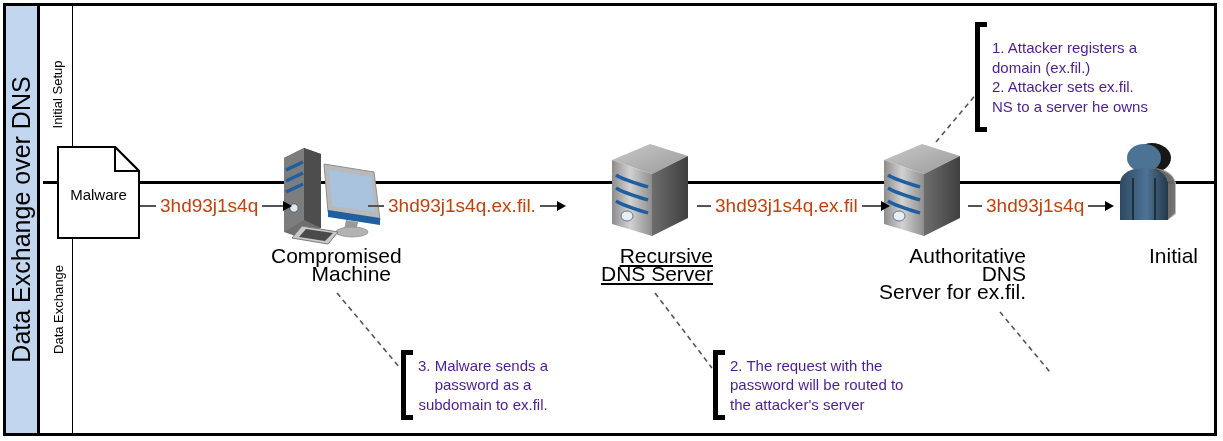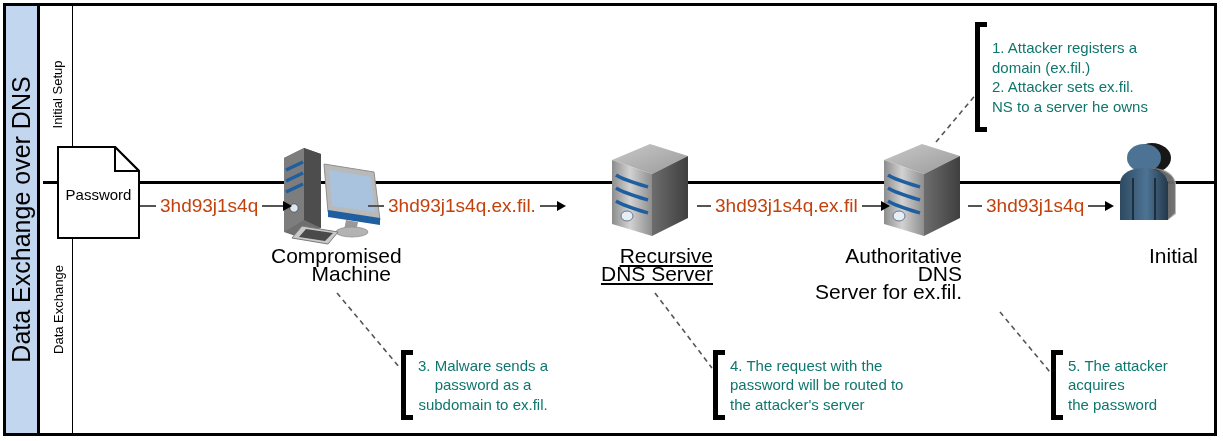--- a/index.html
+++ b/index.html
@@ -106,21 +106,21 @@
     width:12px;
     border-left:5px solid #000;
     border-top:5px solid #000;
     border-bottom:5px solid #000;
     box-sizing:border-box;
     flex:0 0 12px;
   }
   .callout .ctext{
     padding-left:5px;
     font-size:15px;line-height:19.5px;
-    color:#0f766e;white-space:pre-line;
+    color:#4c1d95;white-space:pre-line;
     display:flex;flex-direction:column;justify-content:center;
   }
 
   
   .dash{position:absolute;overflow:visible;}
 
   .node{position:absolute;}
 </style>
 </head>
 <body>
@@ -143,21 +143,21 @@
   </div>
 
   <div class="lane-divider"></div>
 
   <div class="doc">
     <svg width="83" height="93" viewBox="0 0 83 93">
       <path d="M1,1 H58 L82,25 V92 H1 Z" fill="#ffffff" stroke="#000" stroke-width="2"></path>
       <path d="M58,1 L82,25 H58 Z" fill="#ffffff" stroke="#000" stroke-width="2"></path>
     </svg>
   </div>
-  <div class="doc-label">Password</div>
+  <div class="doc-label">Malware</div>
 
   <div class="node" style="left:276px;top:140px;width:110px;height:105px;">
     <svg width="110" height="105" viewBox="0 0 110 105">
 
       <g>
         <polygon points="8,18 28,8 45,14 45,88 25,98 8,92" fill="#6f6f6f"></polygon>
         <polygon points="28,8 45,14 45,88 28,80" fill="#4d4d4d"></polygon>
         <polygon points="8,18 28,8 28,80 8,92" fill="#7d7d7d"></polygon>
         <path d="M10,30 L27,22" stroke="#1f5fa0" stroke-width="3.4" fill="none"></path>
         <path d="M10,41 L27,33" stroke="#1f5fa0" stroke-width="3.4" fill="none"></path>
@@ -230,21 +230,21 @@
       </defs>
       <polygon points="4,20 42,4 80,16 44,34" fill="url(#srvTopB)"></polygon>
       <polygon points="4,20 44,34 44,96 4,84" fill="url(#srvFaceB)"></polygon>
       <polygon points="44,34 80,16 80,78 44,96" fill="url(#srvSideB)"></polygon>
       <path d="M8,35 C16,40 30,44 40,47" stroke="#1f5fa0" stroke-width="3.6" fill="none"></path>
       <path d="M8,48 C16,53 30,57 40,60" stroke="#1f5fa0" stroke-width="3.6" fill="none"></path>
       <path d="M8,61 C16,66 30,70 40,73" stroke="#1f5fa0" stroke-width="3.6" fill="none"></path>
       <ellipse cx="19" cy="76" rx="6" ry="5" fill="#e6eef6" stroke="#5b6a78" stroke-width="0.9"></ellipse>
     </svg>
   </div>
-  <div class="caption" style="left:812px;top:247px;width:150px;">Authoritative DNS
+  <div class="caption" style="left:876px;top:247px;width:150px;">Authoritative DNS
 Server for ex.fil.</div>
 
   <div class="node" style="left:1108px;top:138px;width:86px;height:102px;">
     <svg width="86" height="102" viewBox="0 0 86 102">
       <defs>
         <linearGradient id="atkBody" x1="0" y1="0" x2="1" y2="0">
           <stop offset="0%" stop-color="#2e4961"></stop>
           <stop offset="55%" stop-color="#4d7394"></stop>
           <stop offset="100%" stop-color="#24384a"></stop>
         </linearGradient>
@@ -314,25 +314,19 @@
 
   <div class="callout" style="left:401px;top:350px;height:70px;text-align:center;">
     <div class="bracket"></div>
     <div class="ctext">3. Malware sends a
     password as a
      subdomain to ex.fil.</div>
   </div>
 
   <div class="callout" style="left:713px;top:350px;height:70px;">
     <div class="bracket"></div>
-    <div class="ctext">4. The request with the
+    <div class="ctext">2. The request with the
     password will be routed to
     the attacker's server</div>
   </div>
 
-  <div class="callout" style="left:1051px;top:350px;height:70px;">
-    <div class="bracket"></div>
-    <div class="ctext">5. The attacker
-    acquires
-    the password</div>
-  </div>
 
 </div>
 
 </body></html>

